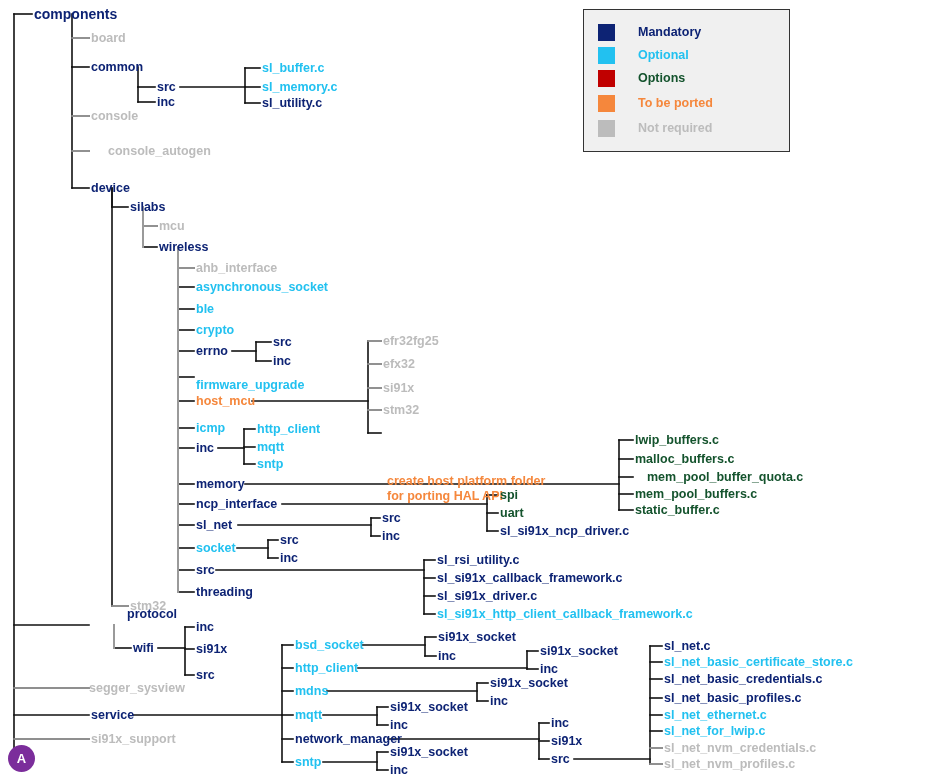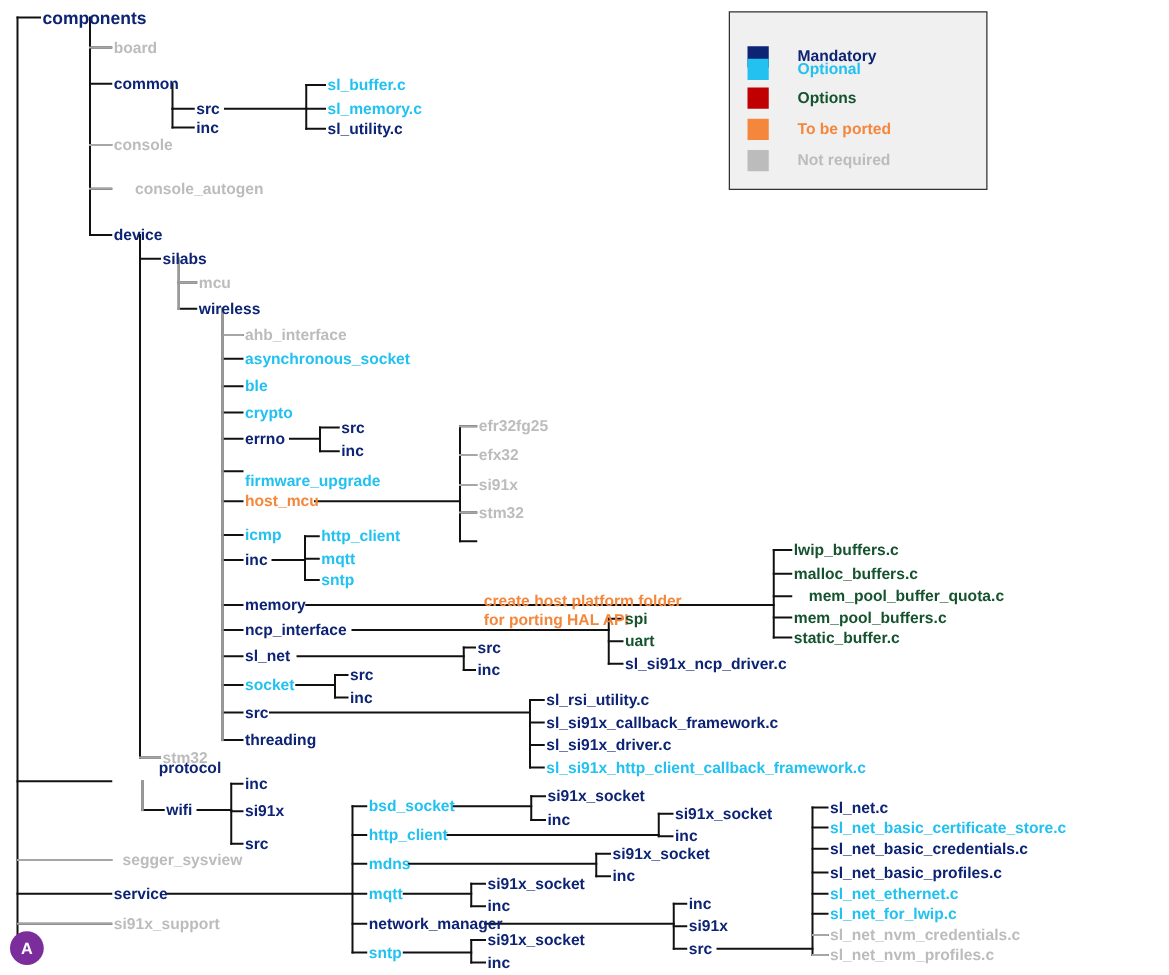--- a/index.html
+++ b/index.html
@@ -276,21 +276,21 @@
     <div class="node-label c-mandatory" style="left:437px;top:571px;">sl_si91x_callback_framework.c</div>
     <div class="node-label c-mandatory" style="left:437px;top:589px;">sl_si91x_driver.c</div>
     <div class="node-label c-optional" style="left:437px;top:607px;">sl_si91x_http_client_callback_framework.c</div>
     <div class="node-label c-mandatory" style="left:196px;top:585px;">threading</div>
     <div class="node-label c-notreq" style="left:130px;top:599px;">stm32</div>
     <div class="node-label c-mandatory" style="left:91px;top:607px;padding-left:36px;">protocol</div>
     <div class="node-label c-mandatory" style="left:133px;top:641px;">wifi</div>
     <div class="node-label c-mandatory" style="left:196px;top:620px;">inc</div>
     <div class="node-label c-mandatory" style="left:196px;top:642px;">si91x</div>
     <div class="node-label c-mandatory" style="left:196px;top:668px;">src</div>
-    <div class="node-label c-notreq" style="left:98px;top:681px;">segger_sysview</div>
+    <div class="node-label c-notreq" style="left:89px;top:681px;">segger_sysview</div>
     <div class="node-label c-mandatory" style="left:91px;top:708px;">service</div>
     <div class="node-label c-notreq" style="left:91px;top:732px;">si91x_support</div>
     <div class="node-label c-optional" style="left:295px;top:638px;">bsd_socket</div>
     <div class="node-label c-optional" style="left:295px;top:661px;">http_client</div>
     <div class="node-label c-optional" style="left:295px;top:684px;">mdns</div>
     <div class="node-label c-optional" style="left:295px;top:708px;">mqtt</div>
     <div class="node-label c-mandatory" style="left:295px;top:732px;">network_manager</div>
     <div class="node-label c-optional" style="left:295px;top:755px;">sntp</div>
     <div class="node-label c-mandatory" style="left:438px;top:630px;">si91x_socket</div>
     <div class="node-label c-mandatory" style="left:438px;top:649px;">inc</div>
@@ -309,21 +309,21 @@
     <div class="node-label c-optional" style="left:664px;top:655px;">sl_net_basic_certificate_store.c</div>
     <div class="node-label c-mandatory" style="left:664px;top:672px;">sl_net_basic_credentials.c</div>
     <div class="node-label c-mandatory" style="left:664px;top:691px;">sl_net_basic_profiles.c</div>
     <div class="node-label c-optional" style="left:664px;top:708px;">sl_net_ethernet.c</div>
     <div class="node-label c-optional" style="left:664px;top:724px;">sl_net_for_lwip.c</div>
     <div class="node-label c-notreq" style="left:664px;top:741px;">sl_net_nvm_credentials.c</div>
     <div class="node-label c-notreq" style="left:664px;top:757px;">sl_net_nvm_profiles.c</div>
   </div>
 
   <div id="legend">
-    <div class="legend-row" style="top:26px;">
+    <div class="legend-row" style="top:13px;">
       <span class="legend-sw" style="background:#0d2374;"></span>
       <span class="legend-tx c-mandatory">Mandatory</span>
     </div>
     <div class="legend-row" style="top:36px;">
       <span class="legend-sw" style="background:#22c1f0;"></span>
       <span class="legend-tx c-optional">Optional</span>
     </div>
     <div class="legend-row" style="top:59px;">
       <span class="legend-sw" style="background:#c00000;"></span>
       <span class="legend-tx c-options">Options</span>

